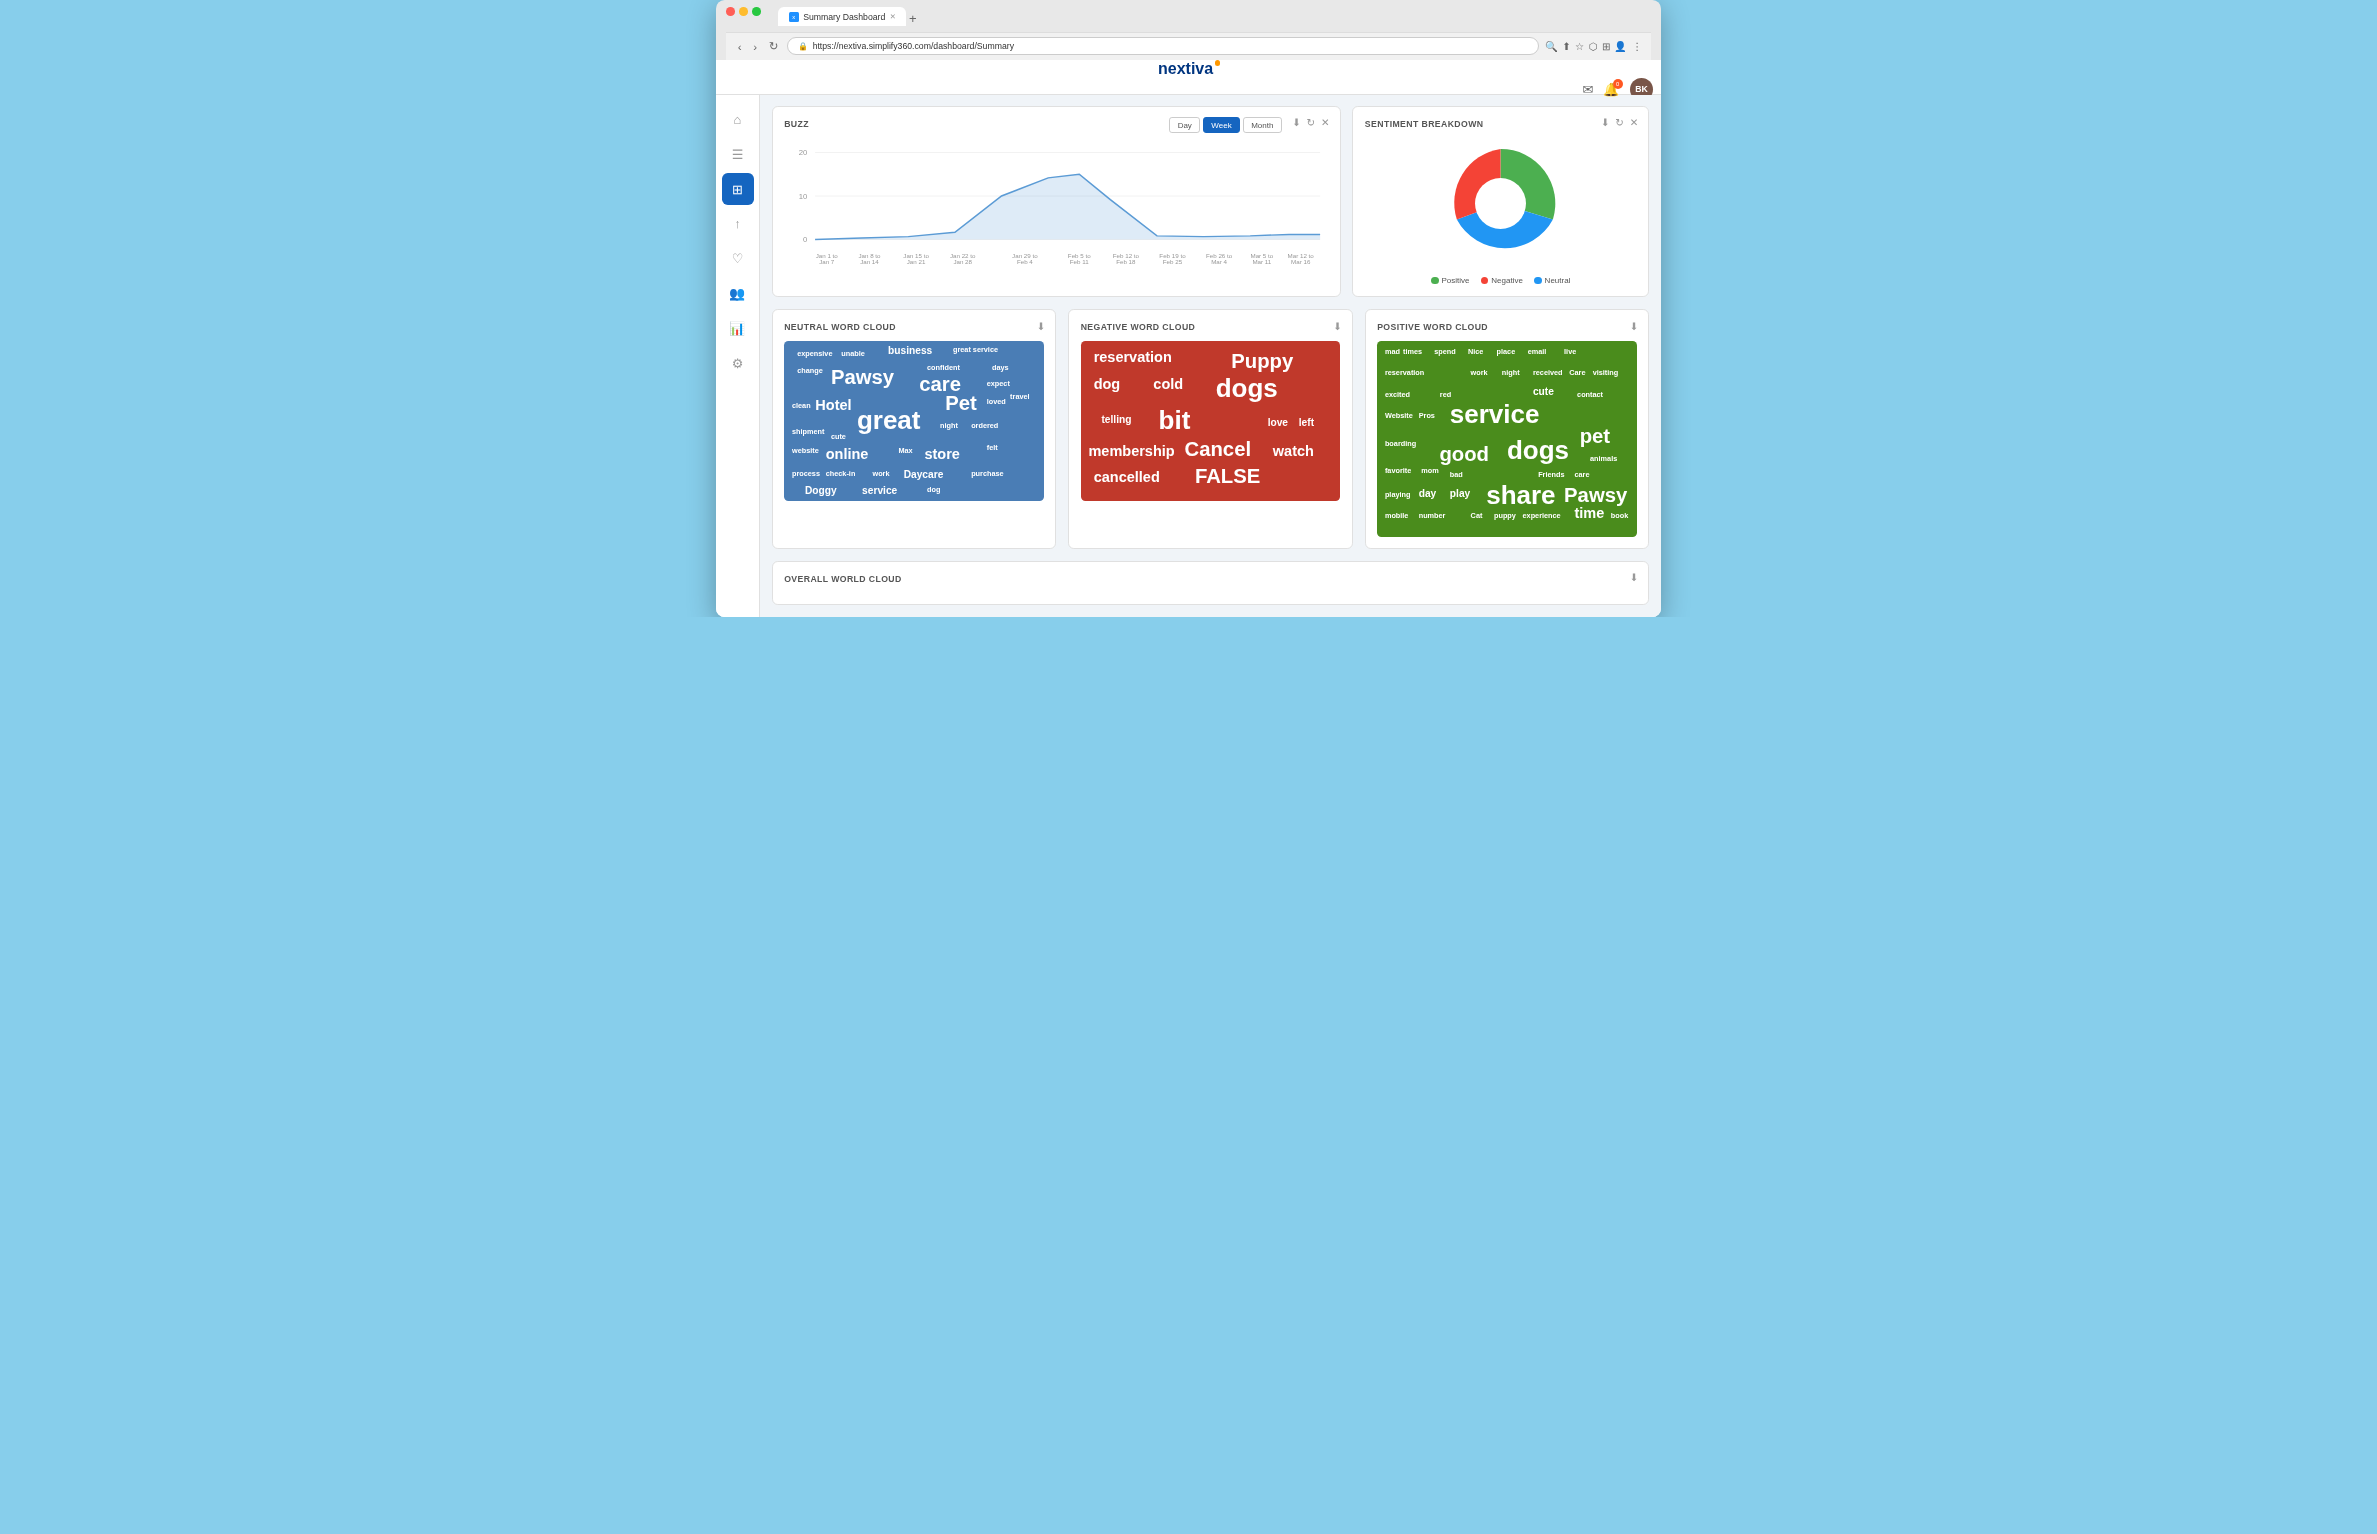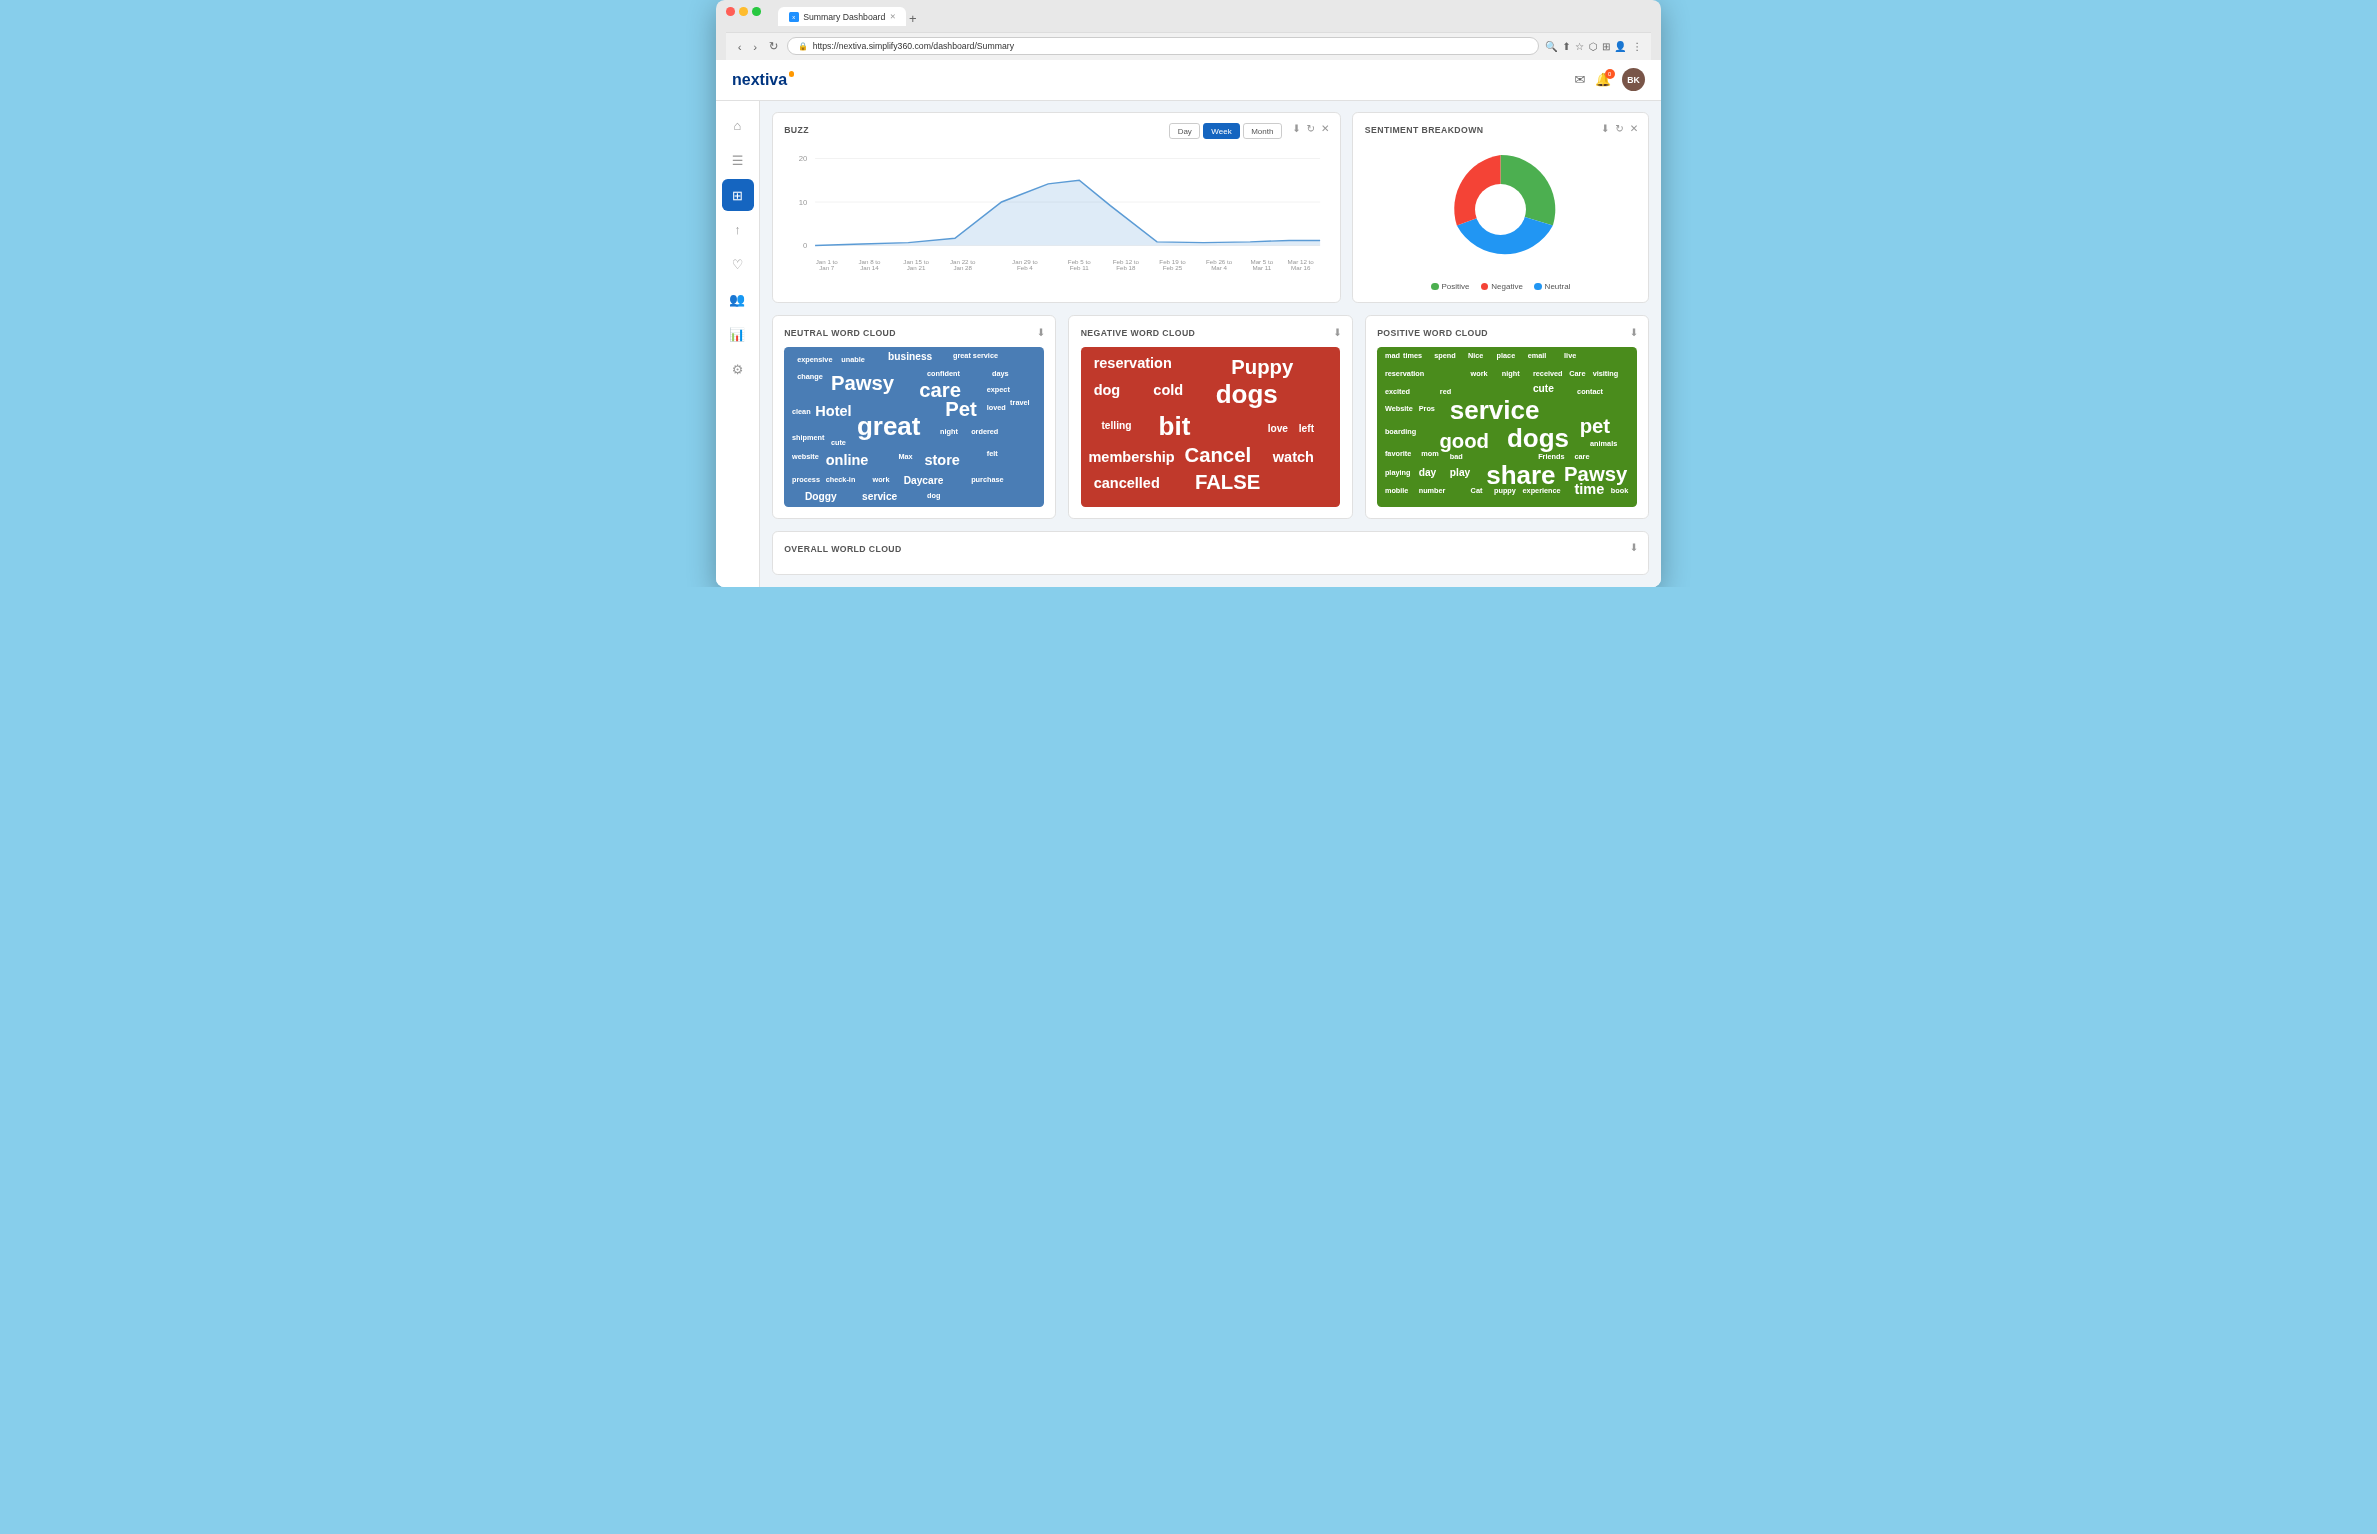--- a/index.html
+++ b/index.html
@@ -71,26 +71,27 @@
     .lock-icon { color: #666; font-size: 8px; }
     .browser-actions { display: flex; gap: 4.4px; color: #666; font-size: 10.2px; }
 
     
     .app-wrapper {
       background: #fff;
       display: flex;
       flex-direction: column;
     }
     .app-header {
-      height: 41px;
+      height: 35px;
       border-bottom: 0.7px solid #e0e0e0;
       display: flex;
       align-items: center;
-      padding: 0 16px;
-      background: #fff;
+      padding: 0 8px;
+      background: #fff;
+      flex-direction: column;
     }
     .logo { display: flex; align-items: center; }
     .logo-text { font-size: 16px; font-weight: 700; color: #003580; }
     .logo-dot { width: 5.8px; height: 5.8px; background: #ff9800; border-radius: 50%; position: relative; top: -5.8px; left: 1.5px; }
     .header-actions { margin-left: auto; display: flex; align-items: center; gap: 10.2px; }
     .header-icon { color: #666; font-size: 13px; cursor: pointer; position: relative; }
     .notif-badge {
       position: absolute;
       top: -2.9px;
       right: -2.9px;
@@ -480,21 +481,21 @@
               <span class="word word-lg" style="left:5%;top:80%;">cancelled</span>
               <span class="word word-xl" style="left:44%;top:78%;">FALSE</span>
             </div>
           </div>
 
           <div class="widget word-cloud-widget">
             <div class="widget-title">POSITIVE WORD CLOUD</div>
             <div class="widget-actions">
               <span>⬇</span>
             </div>
-            <div class="word-cloud-body wc-positive" style="height:160px;">
+            <div class="word-cloud-body wc-positive" style="height:196px;">
               <span class="word word-sm" style="left:3%;top:3%;">mad</span>
               <span class="word word-sm" style="left:10%;top:3%;">times</span>
               <span class="word word-sm" style="left:22%;top:3%;">spend</span>
               <span class="word word-sm" style="left:35%;top:3%;">Nice</span>
               <span class="word word-sm" style="left:46%;top:3%;">place</span>
               <span class="word word-sm" style="left:58%;top:3%;">email</span>
               <span class="word word-sm" style="left:72%;top:3%;">live</span>
               <span class="word word-sm" style="left:3%;top:14%;">reservation</span>
               <span class="word word-sm" style="left:36%;top:14%;">work</span>
               <span class="word word-sm" style="left:48%;top:14%;">night</span>

